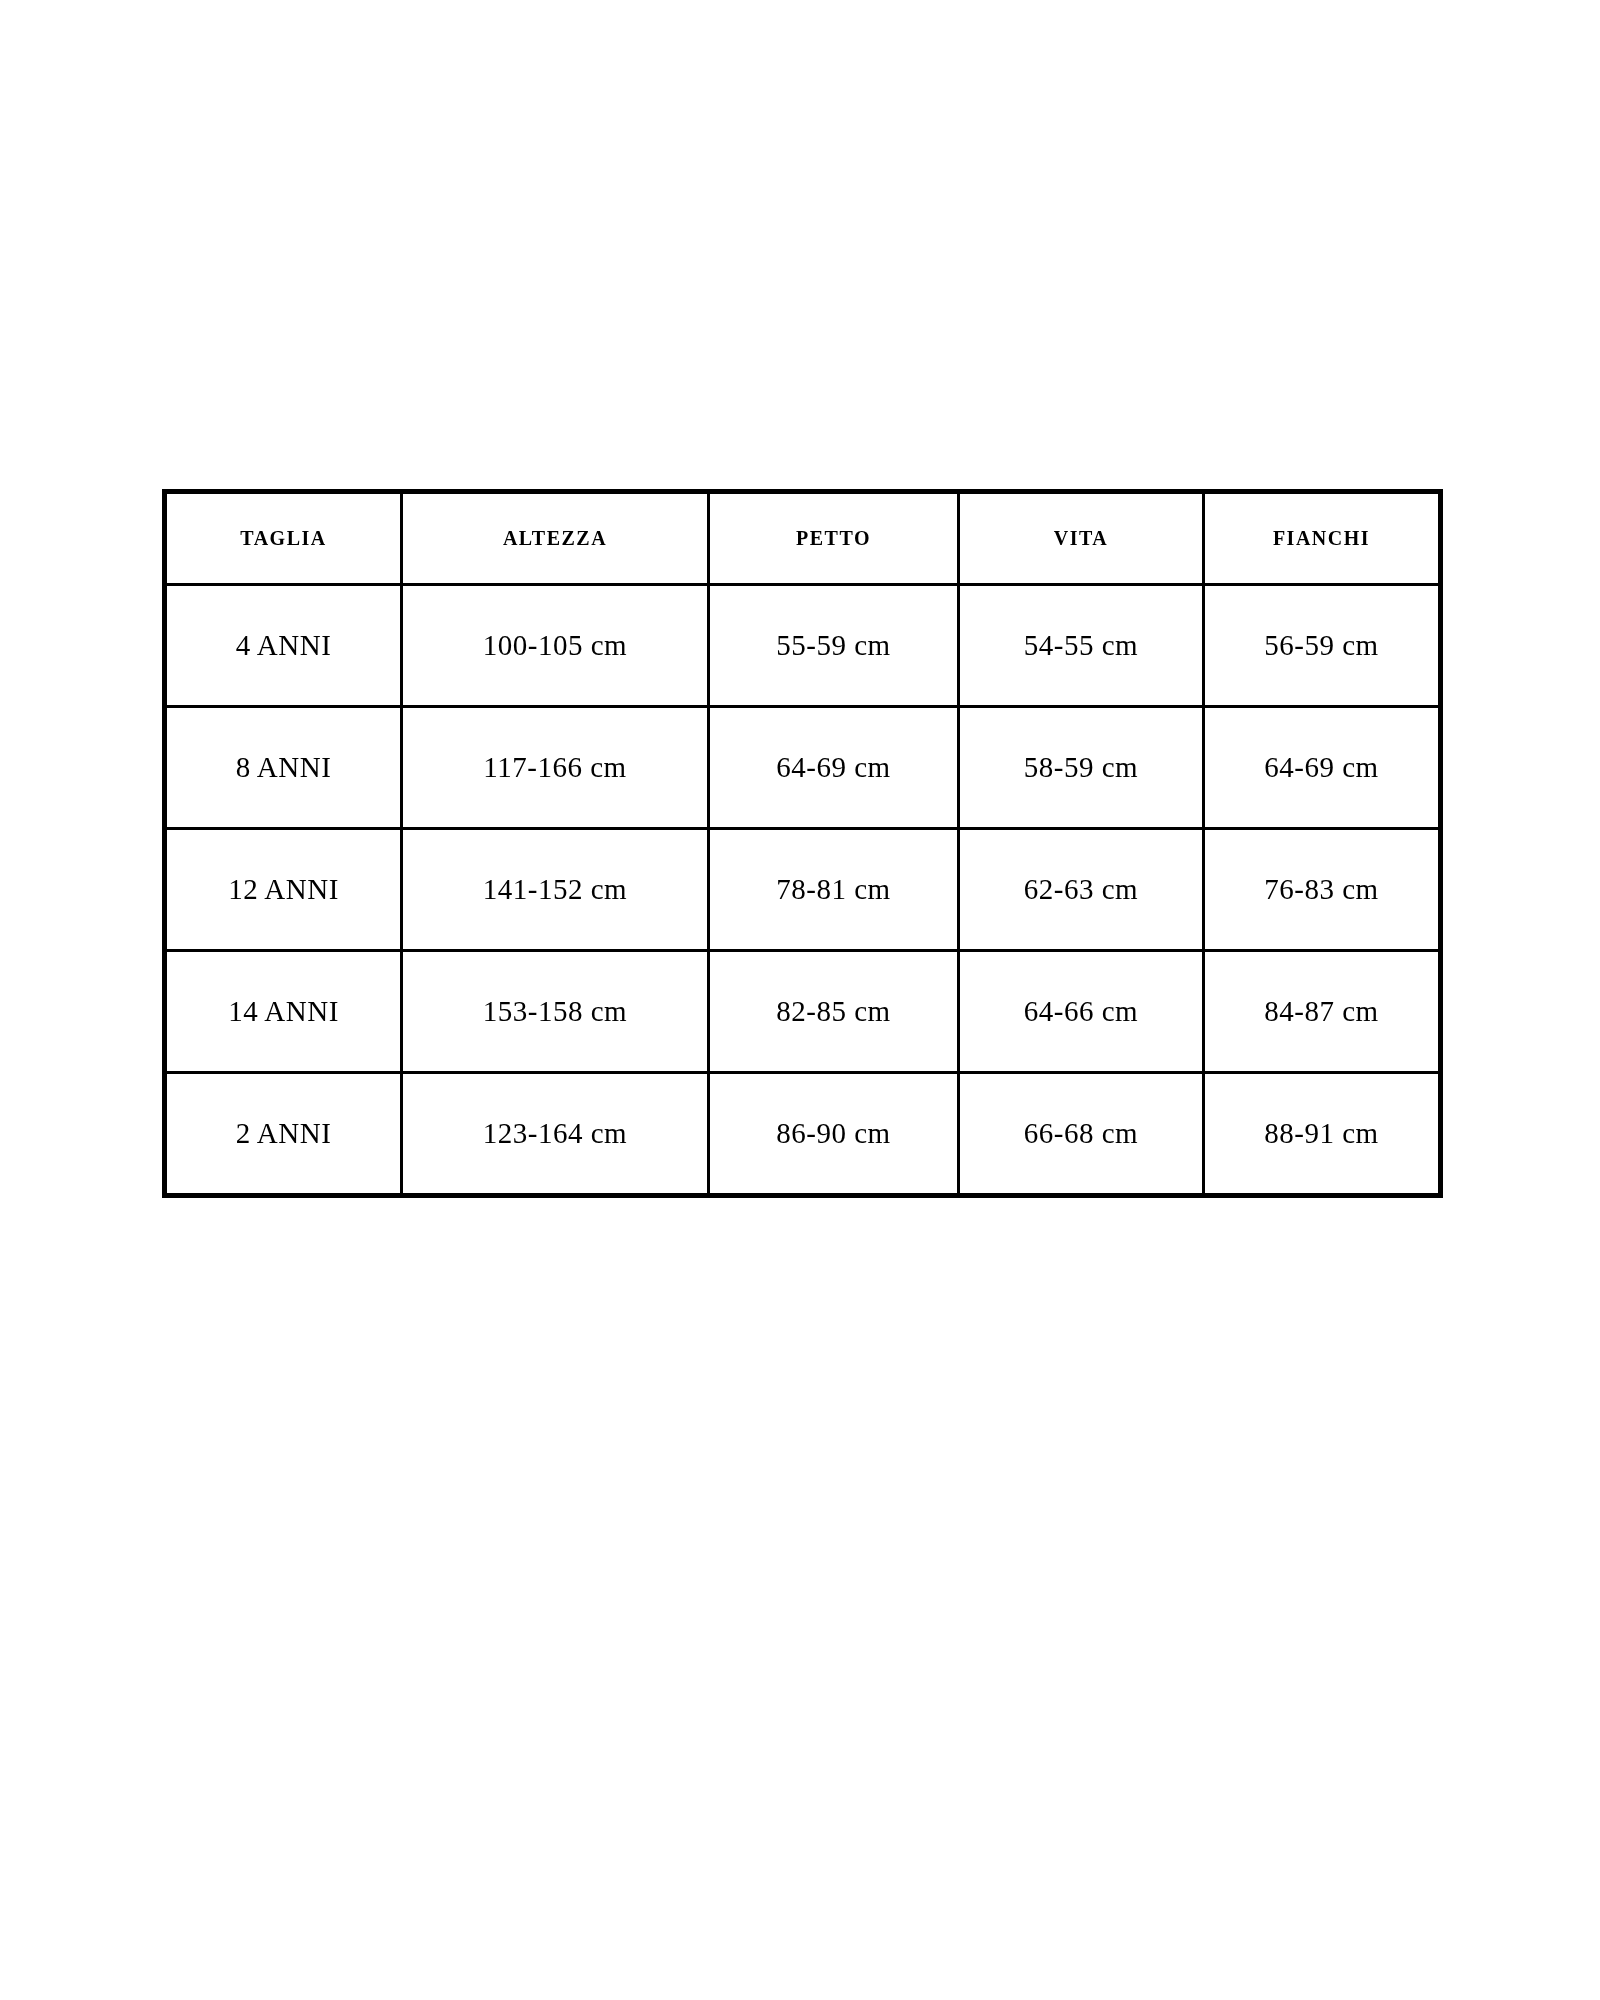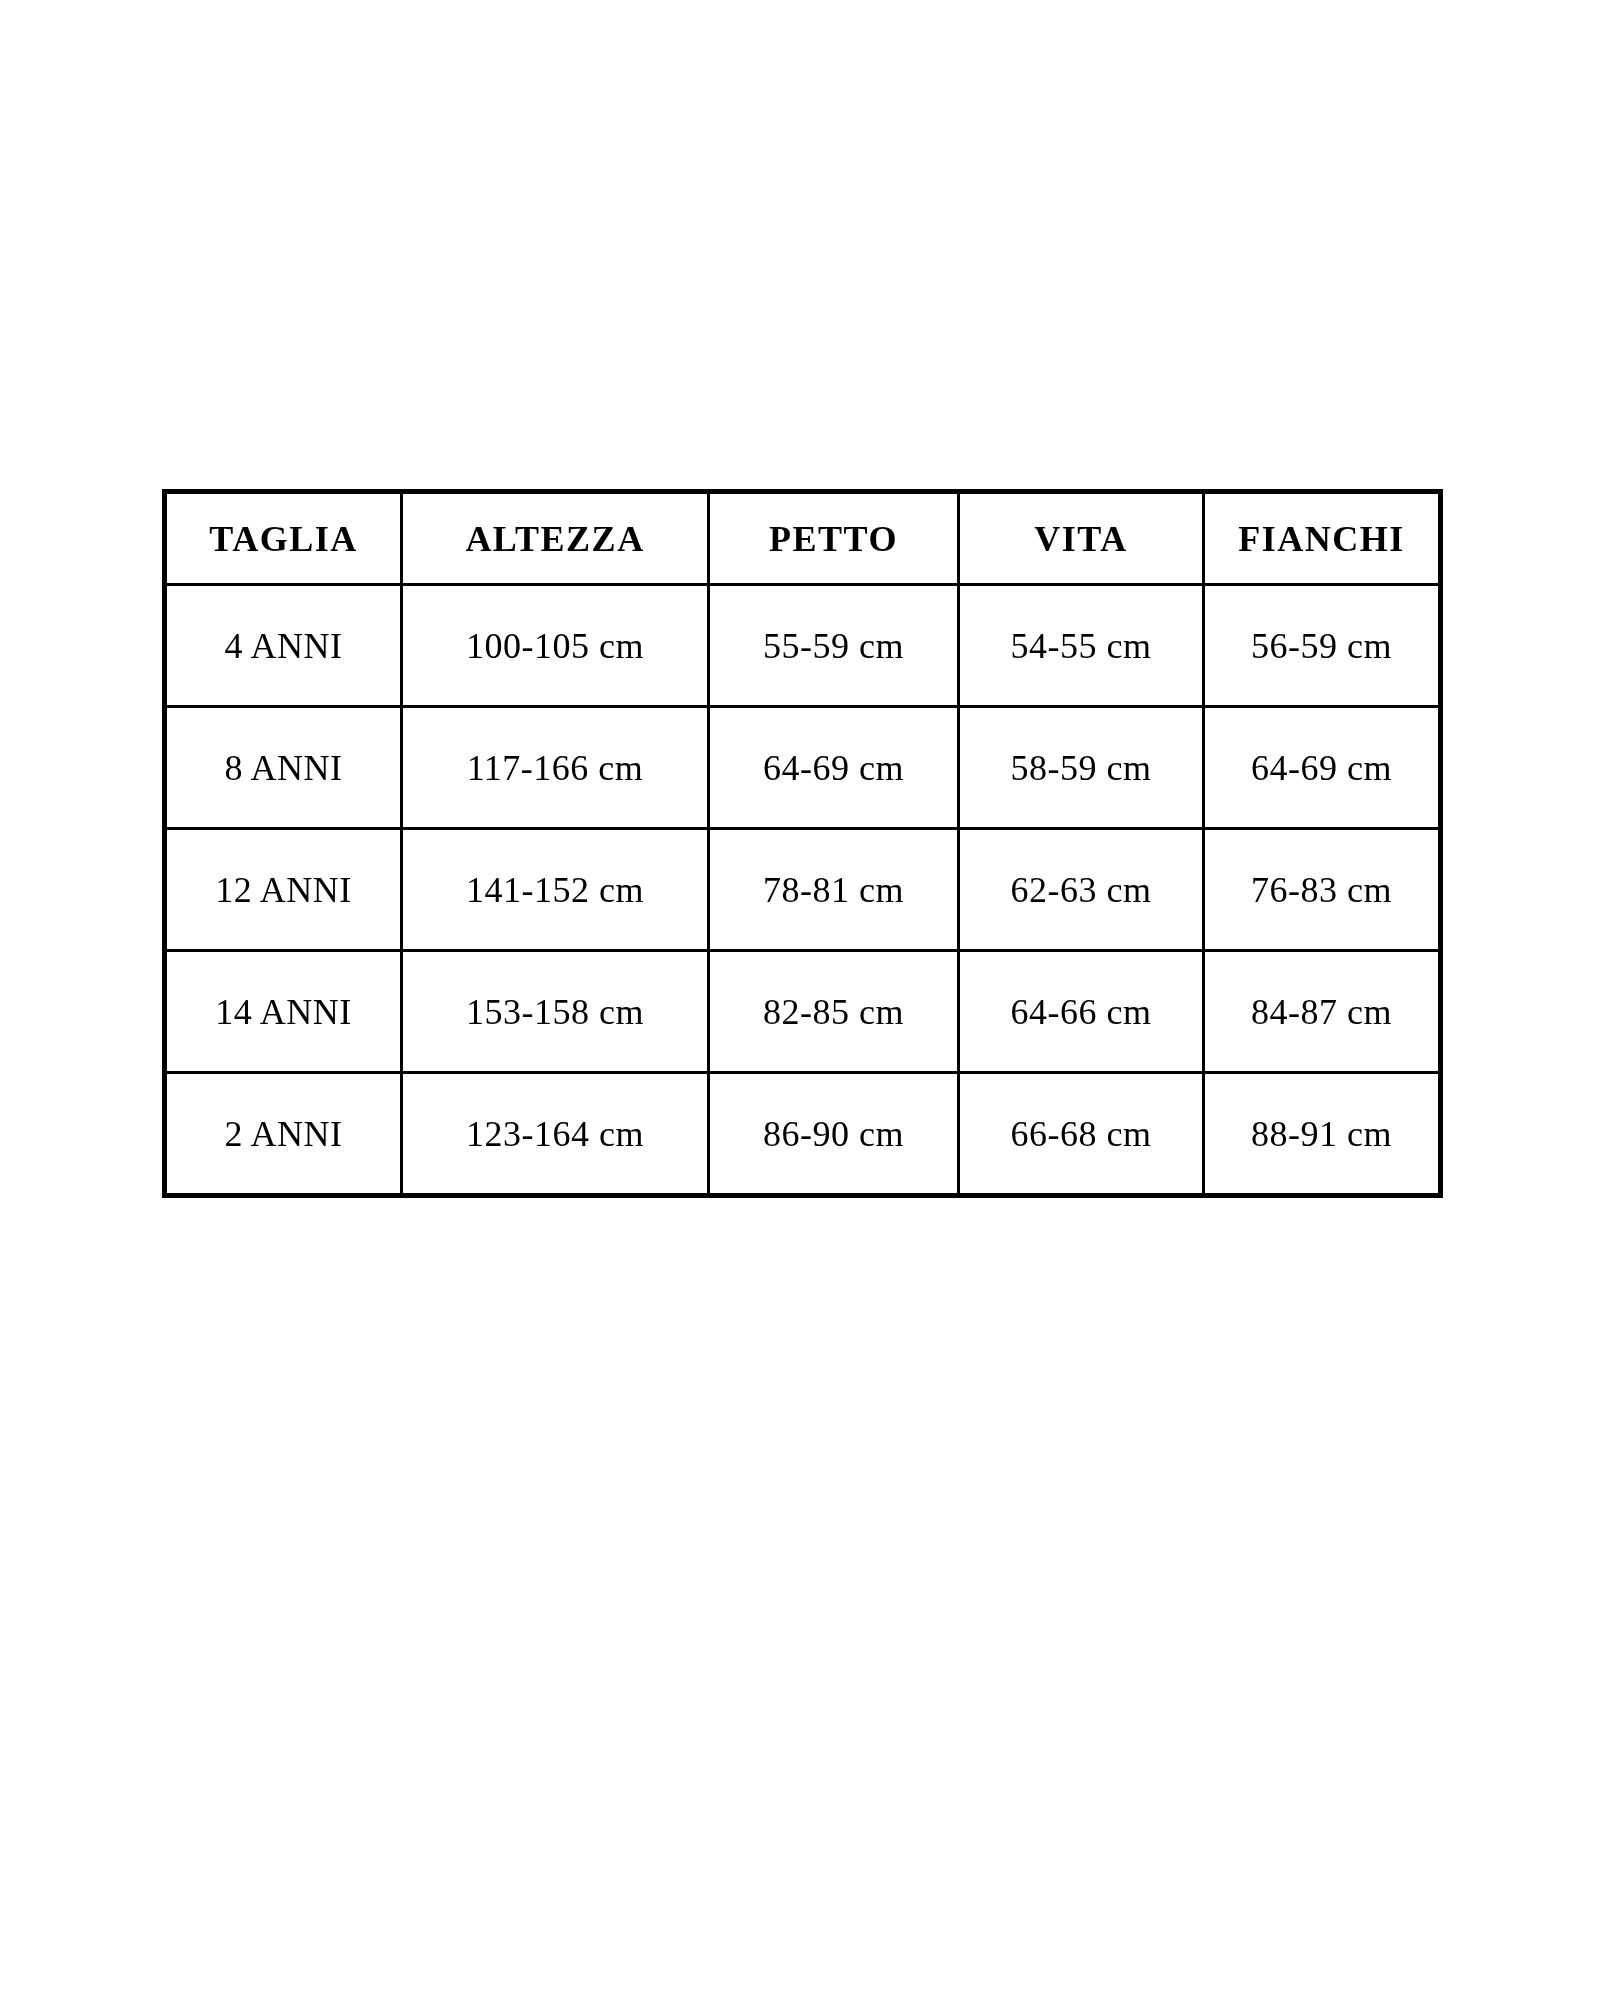--- a/index.html
+++ b/index.html
@@ -25,30 +25,30 @@
     background: #ffffff;
   }
   .size-table, .size-table th, .size-table td {
     border: 3px solid #000000;
   }
   .size-table {
     border-width: 5px;
   }
   .size-table th {
     height: 87px;
-    font-size: 36px;
+    font-size: 20px;
     font-weight: bold;
     letter-spacing: 1.5px;
     text-align: center;
     vertical-align: middle;
     font-family: "Liberation Serif", "DejaVu Serif", serif;
   }
   .size-table td {
     height: 117px;
-    font-size: 36px;
+    font-size: 29px;
     font-weight: normal;
     letter-spacing: 0.5px;
     text-align: center;
     vertical-align: middle;
     font-family: "Liberation Serif", "DejaVu Serif", serif;
   }
   col.c0 { width: 237px; }
   col.c1 { width: 307px; }
   col.c2 { width: 250px; }
   col.c3 { width: 245px; }

